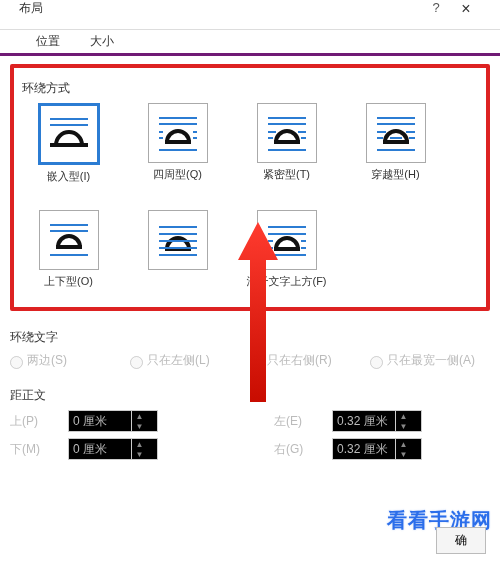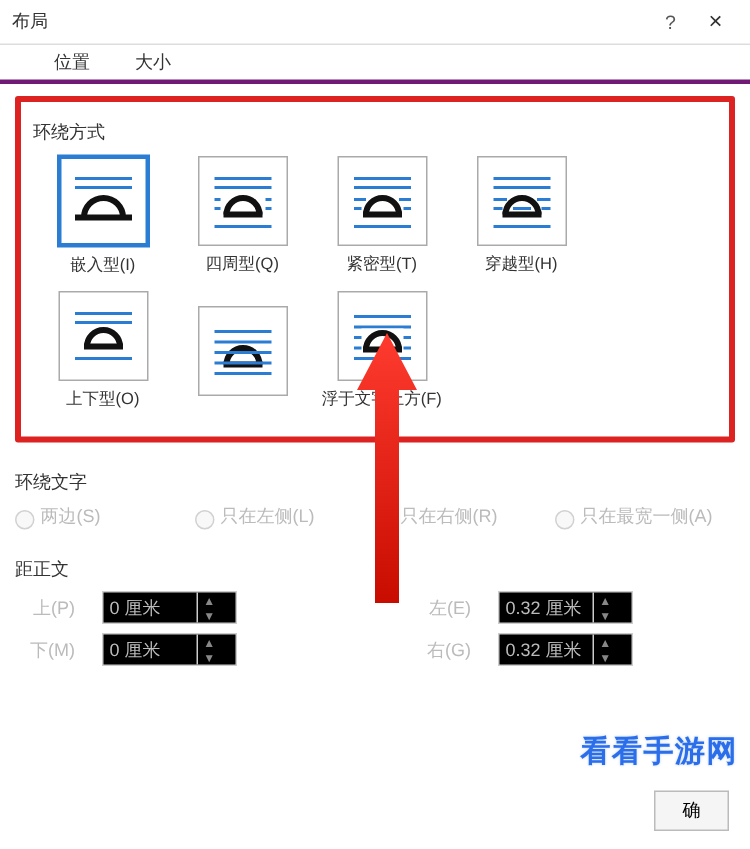--- a/index.html
+++ b/index.html
@@ -1,62 +1,62 @@
 <!DOCTYPE html>
 <html><head>
 <meta charset="utf-8">
 <style>
 * { box-sizing: border-box; margin: 0; padding: 0; }
 body { font-family: "Microsoft YaHei", sans-serif; font-size: 12px; background: #fff; width: 500px; height: 566px; overflow: hidden; position: relative; }
 
-.titlebar { height: 30px; display: flex; align-items: center; padding: 0 8px; border-bottom: 1px solid #ddd; }
+.titlebar { height: 30px; display: flex; padding: 0 19px; border-bottom: 1px solid #ddd; }
 .titlebar-title { flex: 1; font-size: 12px; color: #333; }
 .titlebar-help { width: 30px; text-align: center; color: #555; cursor: pointer; font-size: 13px; }
 .titlebar-close { width: 30px; text-align: center; color: #333; cursor: pointer; font-size: 16px; }
 
 .tabs { display: flex; border-bottom: 3px solid #701a75; height: 26px; padding-left: 21px; align-items: flex-end; }
 .tab { padding: 4px 14px; border: 1px solid transparent; border-bottom: none; font-size: 12px; color: #333; cursor: pointer; position: relative; top: 1px; }
 .tab.active { border-color: #ccc; background: #fff; }
 
 .content { padding: 8px 10px; }
 
 .highlight-box { border: 4px solid #d22; border-radius: 2px; padding: 6px 8px 8px 8px; margin-bottom: 8px; }
 
 .groupbox { position: relative; padding-top: 6px; }
 .group-label { font-size: 12px; color: #333; margin-bottom: 6px; display: block; }
 
-.wrap-grid { display: flex; flex-wrap: wrap; gap: 0; align-items: center; }
+.wrap-grid { display: flex; flex-wrap: wrap; gap: 16px; }
 .wrap-item { width: 93px; display: flex; flex-direction: column; align-items: center; margin-bottom: 10px; cursor: pointer; }
 .wrap-icon-box { width: 60px; height: 60px; border: 1px solid #aaa; display: flex; align-items: center; justify-content: center; background: #fff; }
 .wrap-icon-box.selected { border: 3px solid #2b7cd3; width: 62px; height: 62px; }
 .wrap-label { font-size: 11px; color: #333; margin-top: 4px; text-align: center; }
 
 .wrap-icon-box svg { width: 46px; height: 46px; }
 
 .section { margin-top: 18px; }
 .section-label { font-size: 12px; color: #333; margin-bottom: 6px; display: block; }
 
 .radio-row { display: flex; gap: 0; color: #bbb; }
 .radio-item { display: flex; align-items: center; gap: 4px; flex:1; font-size: 12px; }
 .radio-item input { accent-color: #999; }
 .radio-item.disabled { color: #bbb; align-items: flex-end; }
 
 .dist-grid { display: grid; grid-template-columns: 40px 90px 80px 40px 90px; gap: 6px 18px; align-items: center; color: #bbb; }
-.dist-grid .lab { text-align: right; font-size: 12px; }
+.dist-grid .lab { text-align: left; font-size: 12px; }
 .spinner { display: flex; height: 22px; border: 1px solid #ccc; background: #000000; color: #bbb; }
 .spinner input { border: none; width: 62px; padding: 0 4px; font-size: 12px; color: #bbb; background: transparent; }
 .spinner .btns { display: flex; flex-direction: column; border-left: 1px solid #ccc; width: 16px; }
 .spinner .btns span { flex:1; display:flex; align-items:center; justify-content:center; font-size:8px; color:#888; cursor:pointer; }
 
 .arrow { position: absolute; left: 238px; top: 222px; pointer-events: none; }
 
 .footer { position: absolute; bottom: 12px; right: 14px; display: flex; align-items: center; gap: 8px; }
 .btn { border: 1px solid #bbb; background: #f5f5f5; padding: 4px 18px; font-size: 12px; cursor: pointer; }
 
-.watermark { position: absolute; right: 8px; bottom: 52px; font-size: 20px; color: #2b6eea; font-weight: bold; letter-spacing: 1px; text-shadow: 0 0 2px rgba(43,110,234,.3); }
+.watermark { position: absolute; right: 8px; bottom: 32px; font-size: 20px; color: #2b6eea; font-weight: bold; letter-spacing: 1px; text-shadow: 0 0 2px rgba(43,110,234,.3); }
 </style>
 </head>
 <body>
 
 <div class="titlebar">
   <span class="titlebar-title">布局</span>
   <span class="titlebar-help">?</span>
   <span class="titlebar-close">×</span>
 </div>
 

